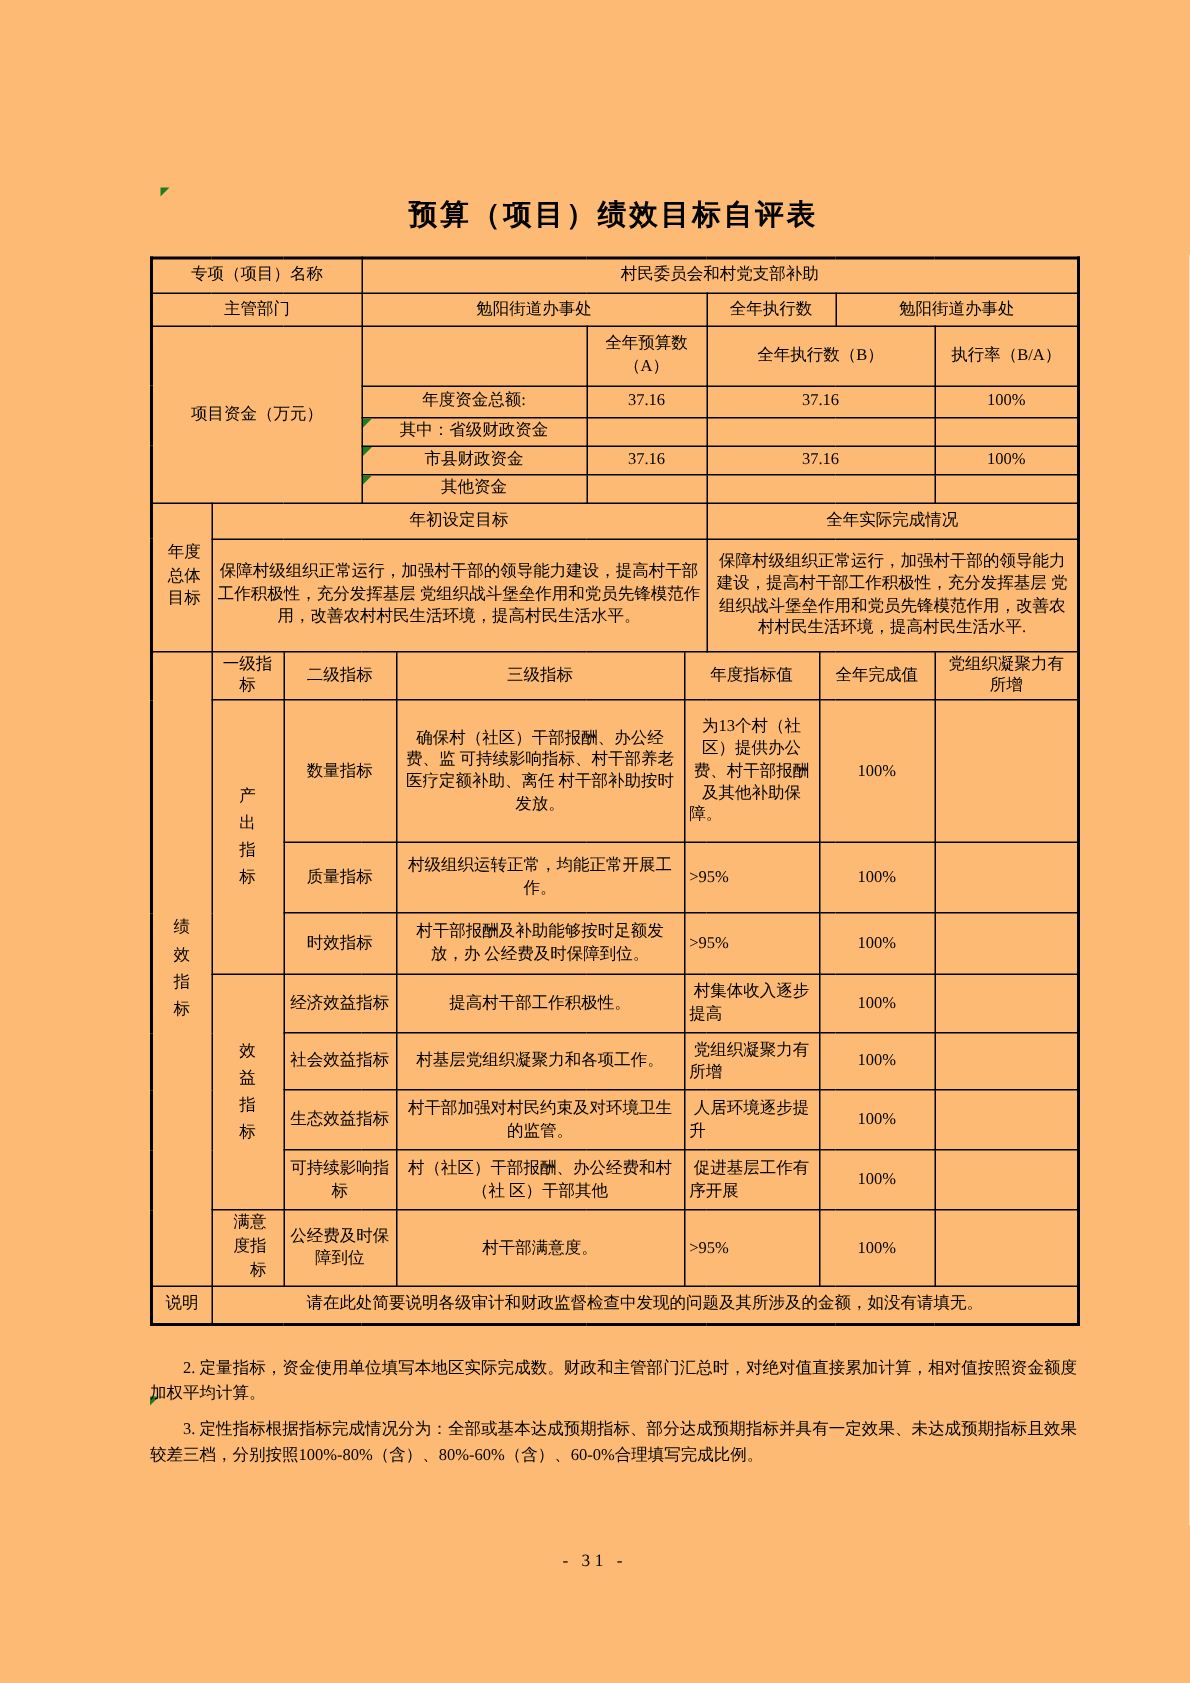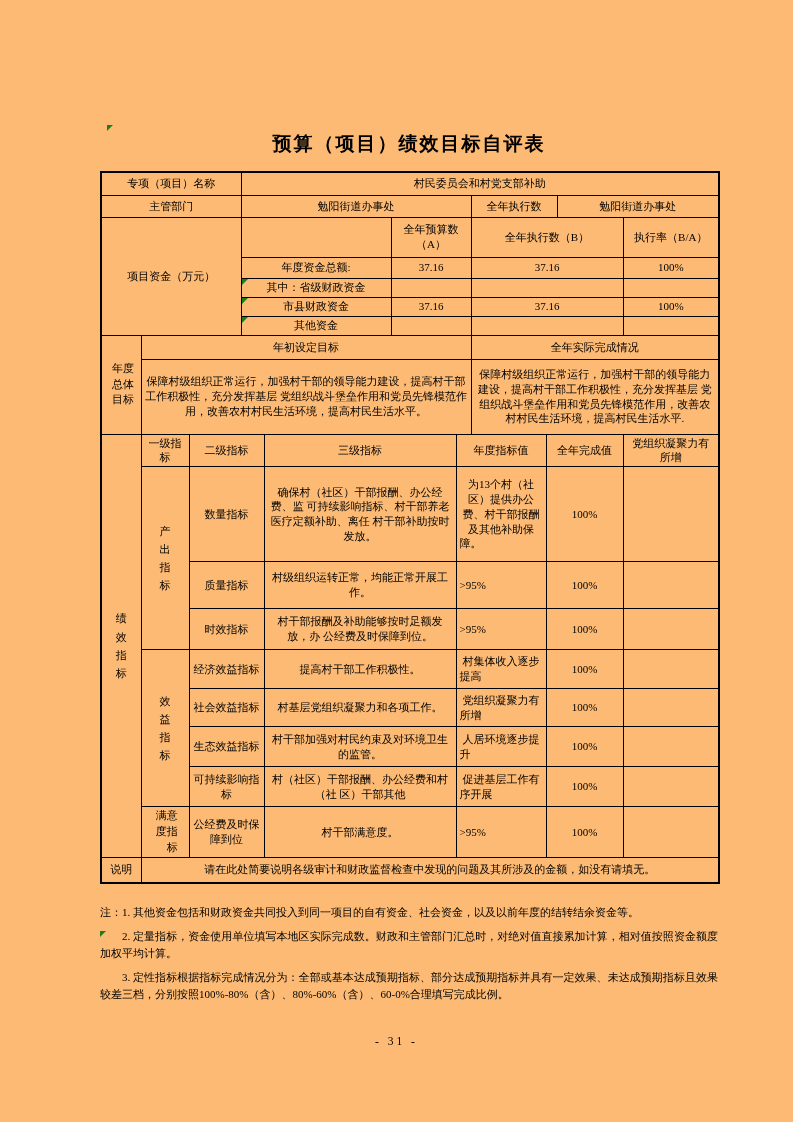--- a/index.html
+++ b/index.html
@@ -220,21 +220,20 @@
       </tr>
 
       <tr style="height:25px">
         <td>说明</td>
         <td colspan="10">请在此处简要说明各级审计和财政监督检查中发现的问题及其所涉及的金额，如没有请填无。</td>
       </tr>
     </tbody>
       </table>
 
     <div class="notes">
-      <p>注：1. 其他资金包括和财政资金共同投入到同一项目的自有资金、社会资金，以及以前年度的结转结余资金等。</p>
       <p class="ind">2. 定量指标，资金使用单位填写本地区实际完成数。财政和主管部门汇总时，对绝对值直接累加计算，相对值按照资金额度加权平均计算。</p>
       <p class="ind">3. 定性指标根据指标完成情况分为：全部或基本达成预期指标、部分达成预期指标并具有一定效果、未达成预期指标且效果较差三档，分别按照100%-80%（含）、80%-60%（含）、60-0%合理填写完成比例。</p>
     </div>
 
   </div>
 
   <div class="pageno">- 31 -</div>
 
 </div>
 

